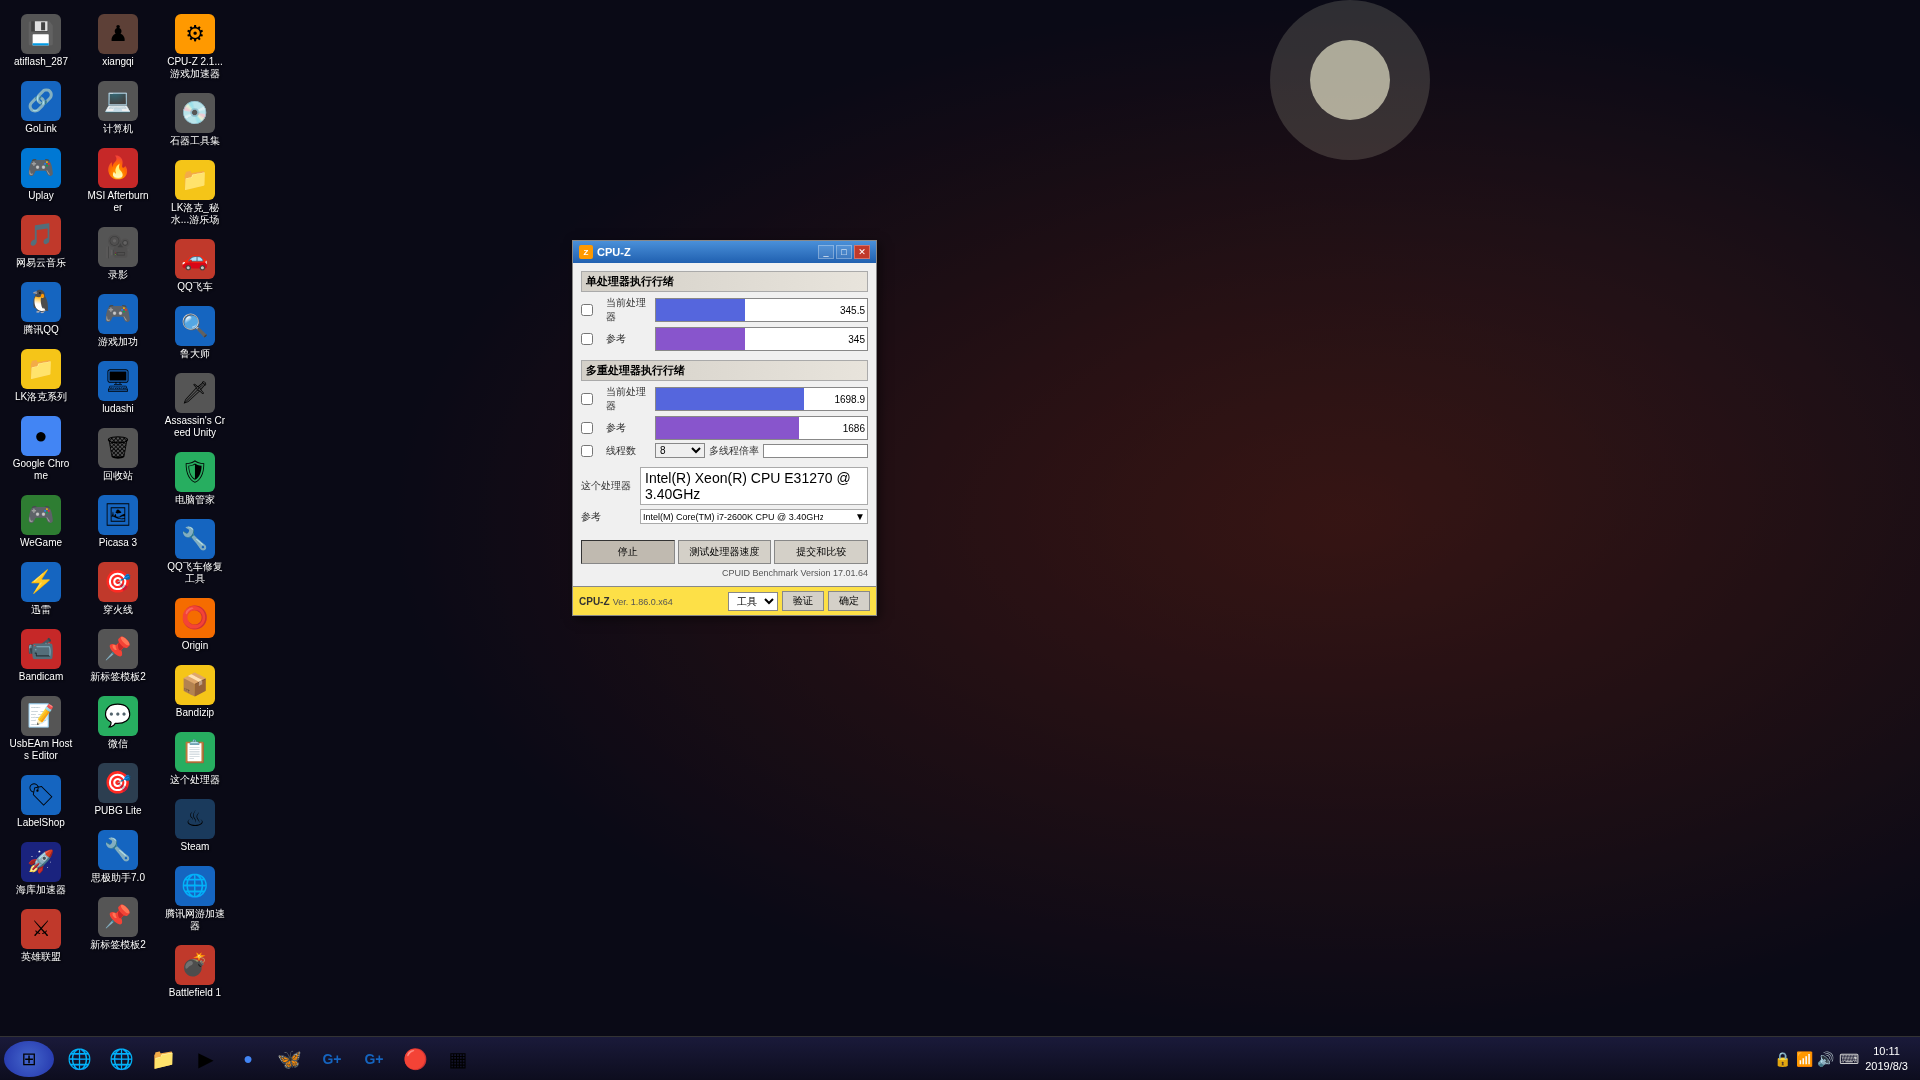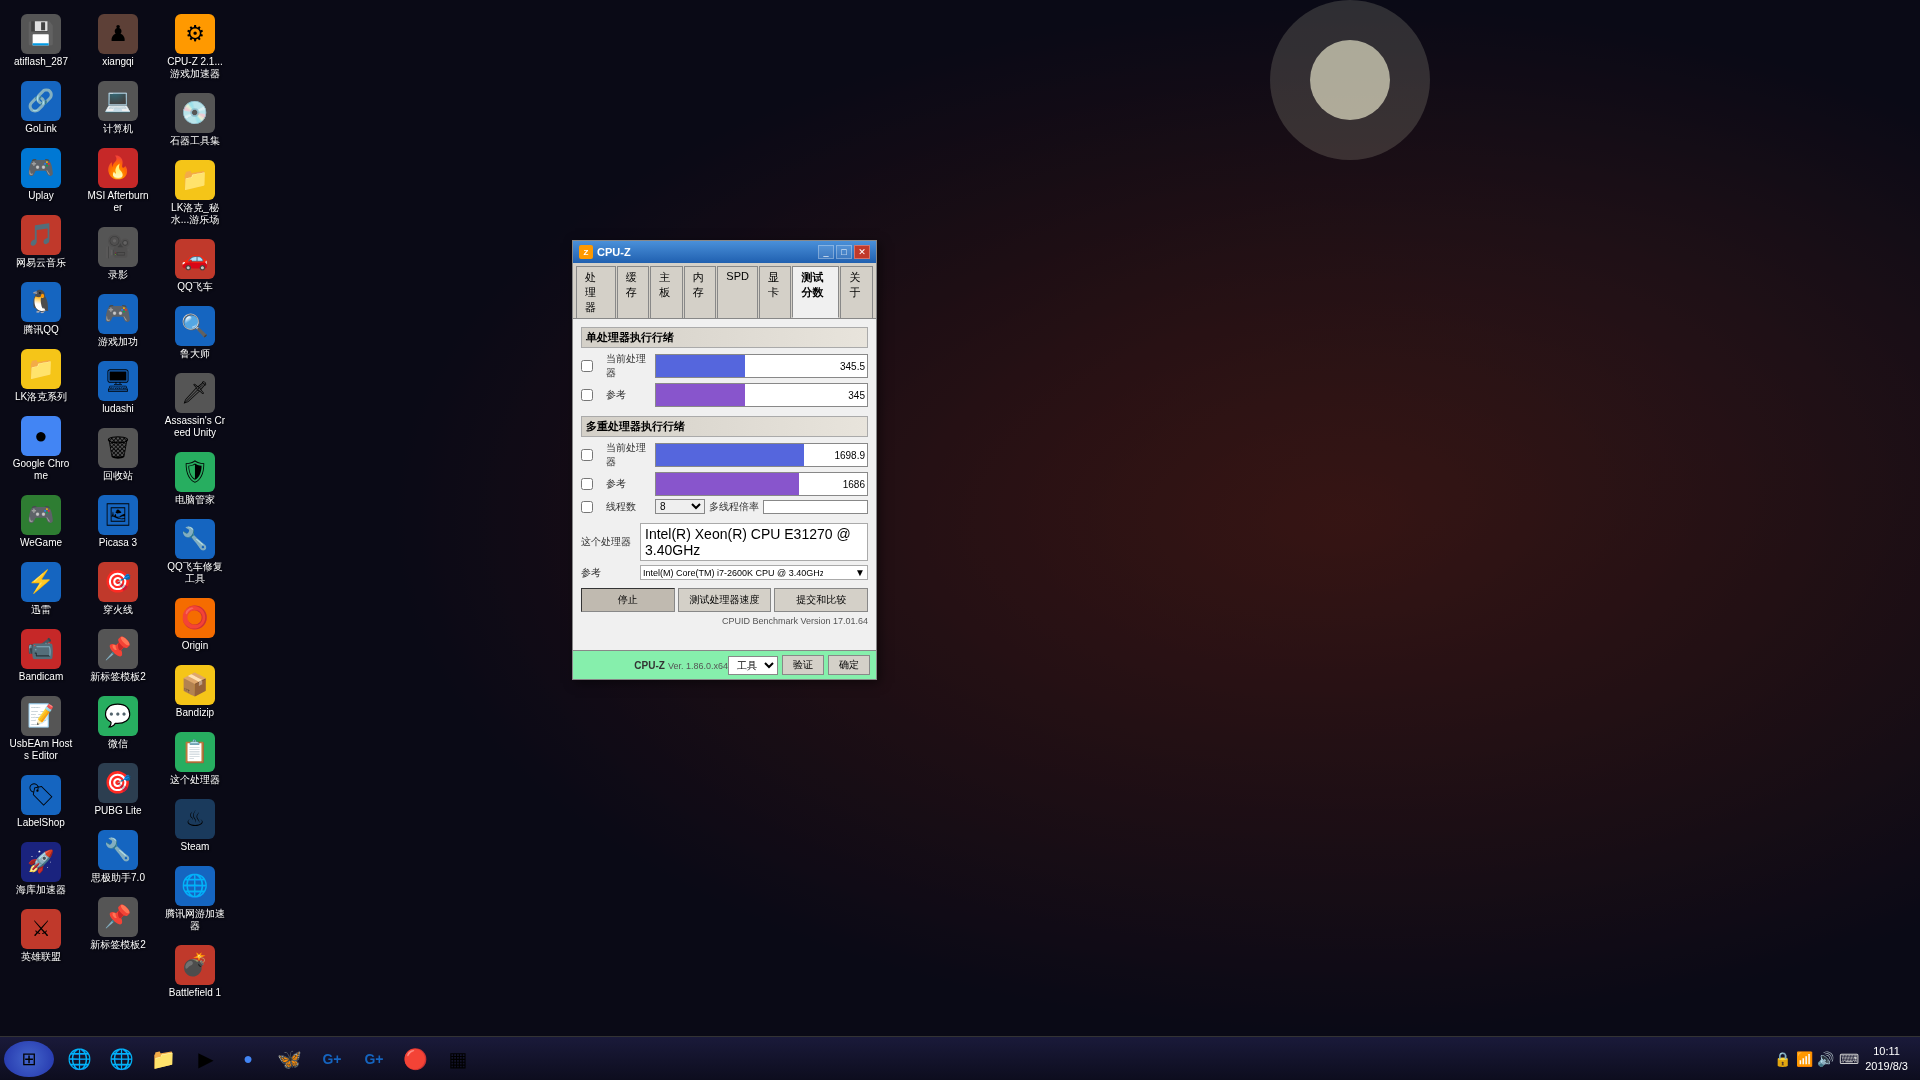--- a/index.html
+++ b/index.html
@@ -254,39 +254,40 @@
       margin: 8px 0 4px;
     }
     .bench-btn {
       flex: 1;
       padding: 4px 2px;
       font-size: 10px;
       background: #d4d0c8;
       border: 1px solid #888;
       cursor: pointer;
       text-align: center;
+      margin-top: 8px;
     }
     .bench-btn.active-btn {
       background: #c0bab0;
       border: 1px inset #888;
     }
 
     .cpuid-version {
       font-size: 9px;
       color: #555;
       text-align: right;
-      margin-bottom: 16px;
+      margin-bottom: 0;
     }
 
     .cpuz-footer {
       display: flex;
       align-items: center;
-      justify-content: flex-end;
+      justify-content: space-between;
       padding: 4px 6px;
-      background: #86efac;
+      background: #fde047;
       border-top: 1px solid #888;
     }
     .footer-btns {
       display: flex;
       gap: 4px;
       align-items: center;
     }
     .footer-btn {
       padding: 2px 10px;
       font-size: 10px;
@@ -572,30 +573,20 @@
       <div class="cpuz-title-icon">Z</div>
       <span>CPU-Z</span>
     </div>
     <div class="window-controls">
       <div class="win-btn">_</div>
       <div class="win-btn">□</div>
       <div class="win-btn close">✕</div>
     </div>
   </div>
 
-  <div class="cpuz-tabs">
-    <div class="cpuz-tab">处理器</div>
-    <div class="cpuz-tab">缓存</div>
-    <div class="cpuz-tab">主板</div>
-    <div class="cpuz-tab">内存</div>
-    <div class="cpuz-tab">SPD</div>
-    <div class="cpuz-tab">显卡</div>
-    <div class="cpuz-tab active">测试分数</div>
-    <div class="cpuz-tab">关于</div>
-  </div>
 
   <div class="cpuz-content">
 
     <div class="section-title">单处理器执行行绪</div>
 
     <div class="bench-row">
       <div class="bench-label">
         <input type="checkbox" class="bench-checkbox" style="">
         <span>当前处理器</span>
       </div>

